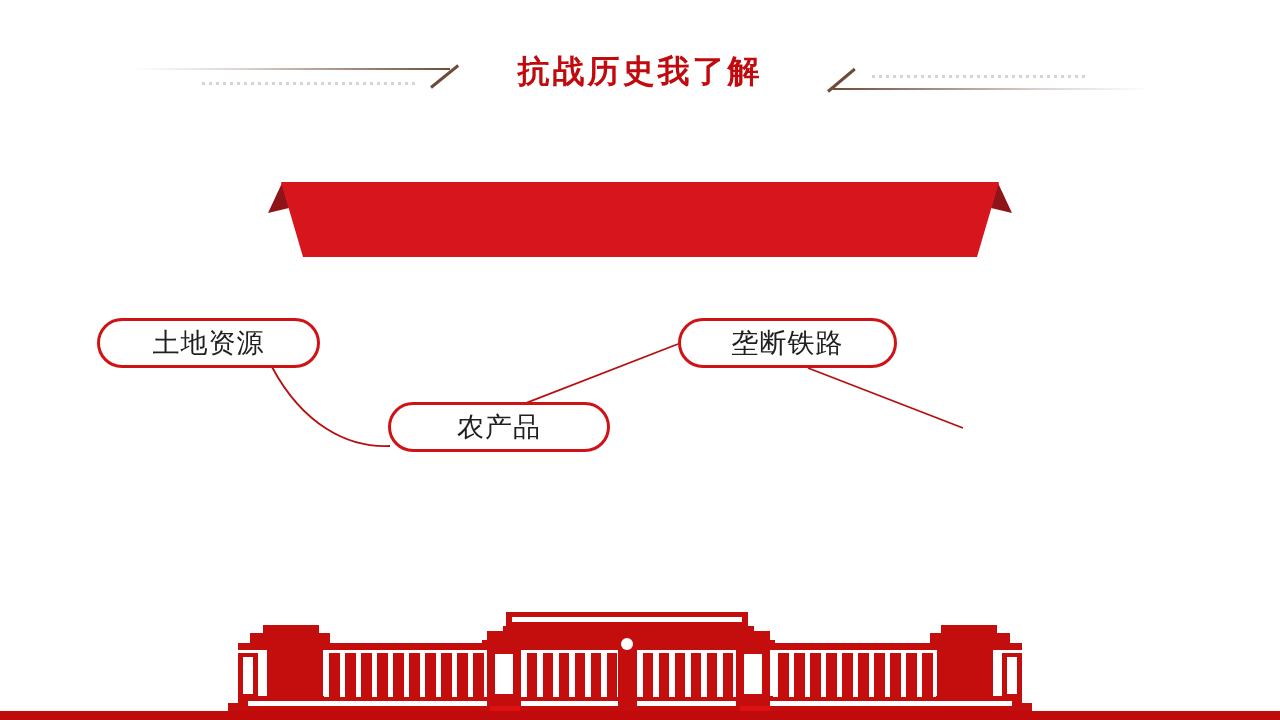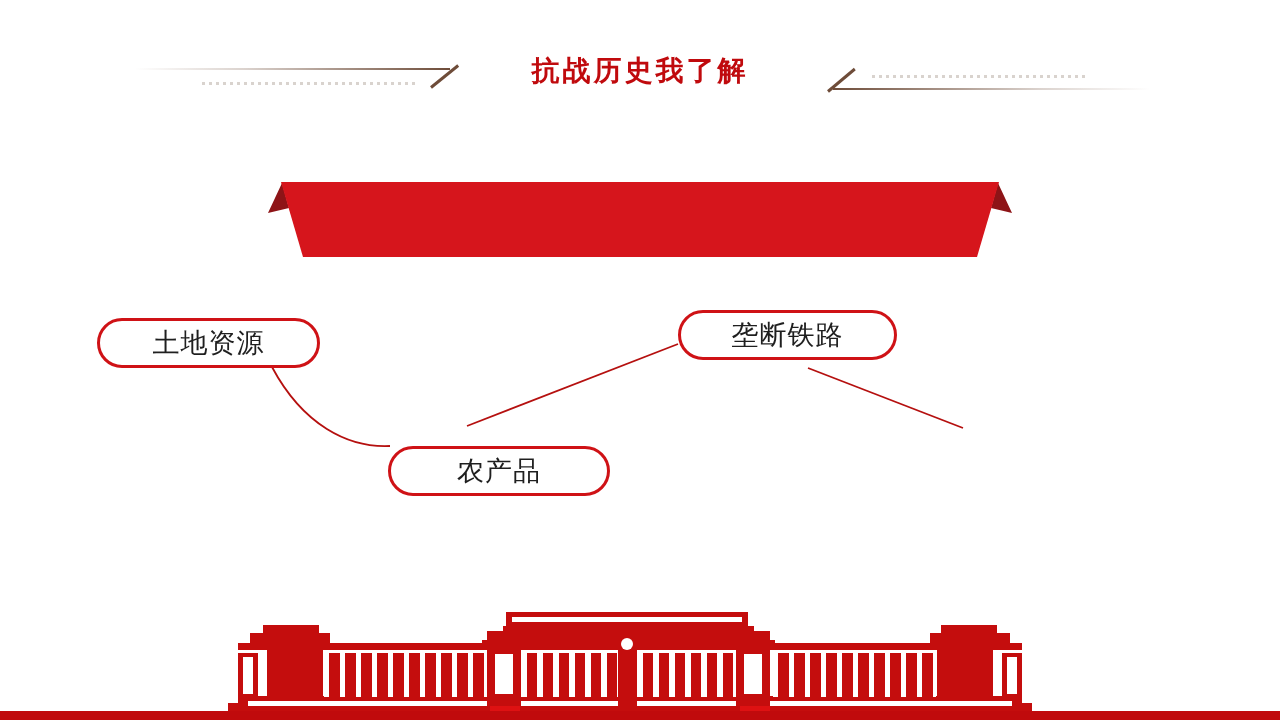--- a/index.html
+++ b/index.html
@@ -18,21 +18,21 @@
     position:relative;width:1280px;height:720px;overflow:hidden;background:#ffffff;
     font-family:"Liberation Serif","DejaVu Serif",serif;
   }
   .abs{position:absolute;}
   .b{position:absolute;background:var(--bred);}
   .w{position:absolute;background:#ffffff;}
 
   
   .slide-title{
     position:absolute;left:0;top:44px;width:1280px;height:54px;line-height:54px;
-    text-align:center;font-size:28px;letter-spacing:3px;color:var(--title-red);font-weight:600;
+    text-align:center;font-size:32px;letter-spacing:3px;color:var(--title-red);font-weight:600;
   }
   .hline-left{
     position:absolute;left:135px;top:68px;width:315px;height:2px;
     background:linear-gradient(90deg, rgba(110,76,57,0) 0%, rgba(110,76,57,.25) 35%, #6e4c39 100%);
   }
   .hline-right{
     position:absolute;left:833px;top:88px;width:317px;height:2px;
     background:linear-gradient(90deg, #6e4c39 0%, rgba(110,76,57,.25) 65%, rgba(110,76,57,0) 100%);
   }
   .diag{
@@ -95,24 +95,24 @@
 
     <path d="M272,367 C303,425 348,448 390,446" fill="none" stroke="#b5100f" stroke-width="1.8"></path>
     <path d="M467,426 L678,344" fill="none" stroke="#b5100f" stroke-width="1.8"></path>
     <path d="M808,368 L963,428" fill="none" stroke="#b5100f" stroke-width="1.8"></path>
   </svg>
 
 
   <div class="node" style="left:97px;top:318px;width:223px;">
     <span>土地资源</span>
   </div>
-  <div class="node" style="left:678px;top:310px;width:219px;">
+  <div class="node" style="left:678px;top:318px;width:219px;">
     <span>垄断铁路</span>
   </div>
-  <div class="node" style="left:388px;top:446px;width:222px;text-align:right;">
+  <div class="node" style="left:388px;top:402px;width:222px;text-align:right;">
     <span>农产品</span>
   </div>
 
   <div class="abs" style="left:0;top:0;width:1280px;height:720px;">
 
     <div class="b" style="left:238px;top:696px;width:784px;height:15px;"></div>
     <div class="b" style="left:228px;top:703px;width:12px;height:8px;"></div>
     <div class="b" style="left:1020px;top:703px;width:12px;height:8px;"></div>
     <div class="w" style="left:248px;top:701px;width:764px;height:5px;"></div>
     <div style="position:absolute;left:490px;top:706px;width:30px;height:9px;background:#de1112;"></div>

